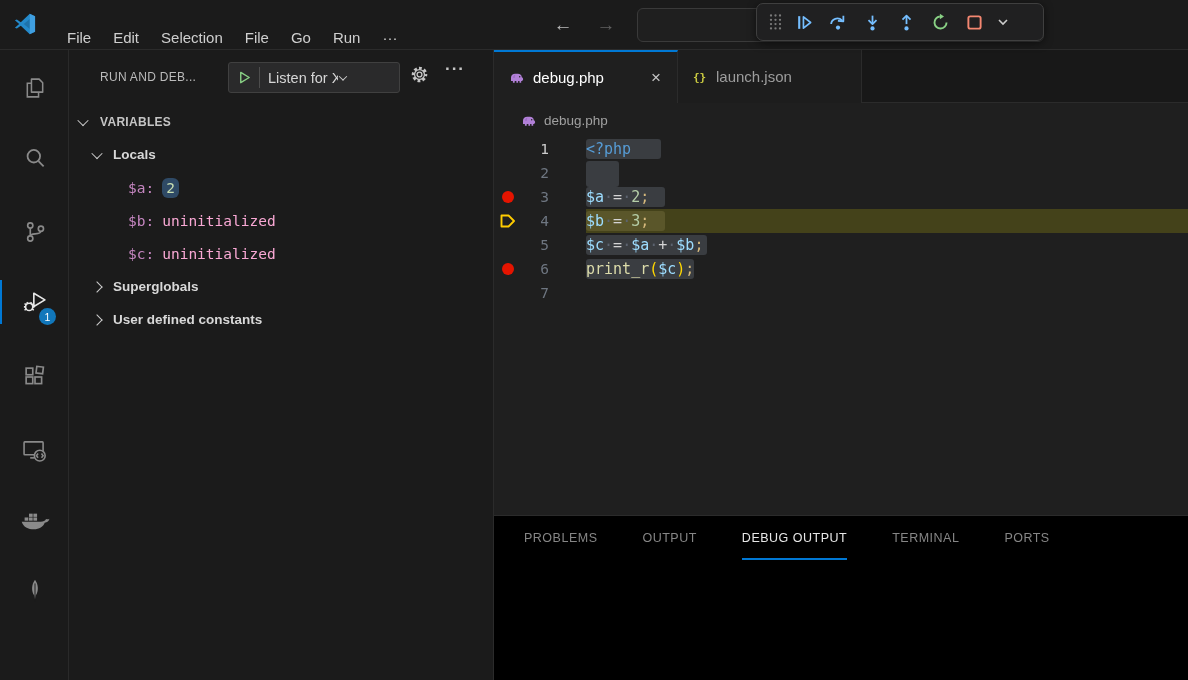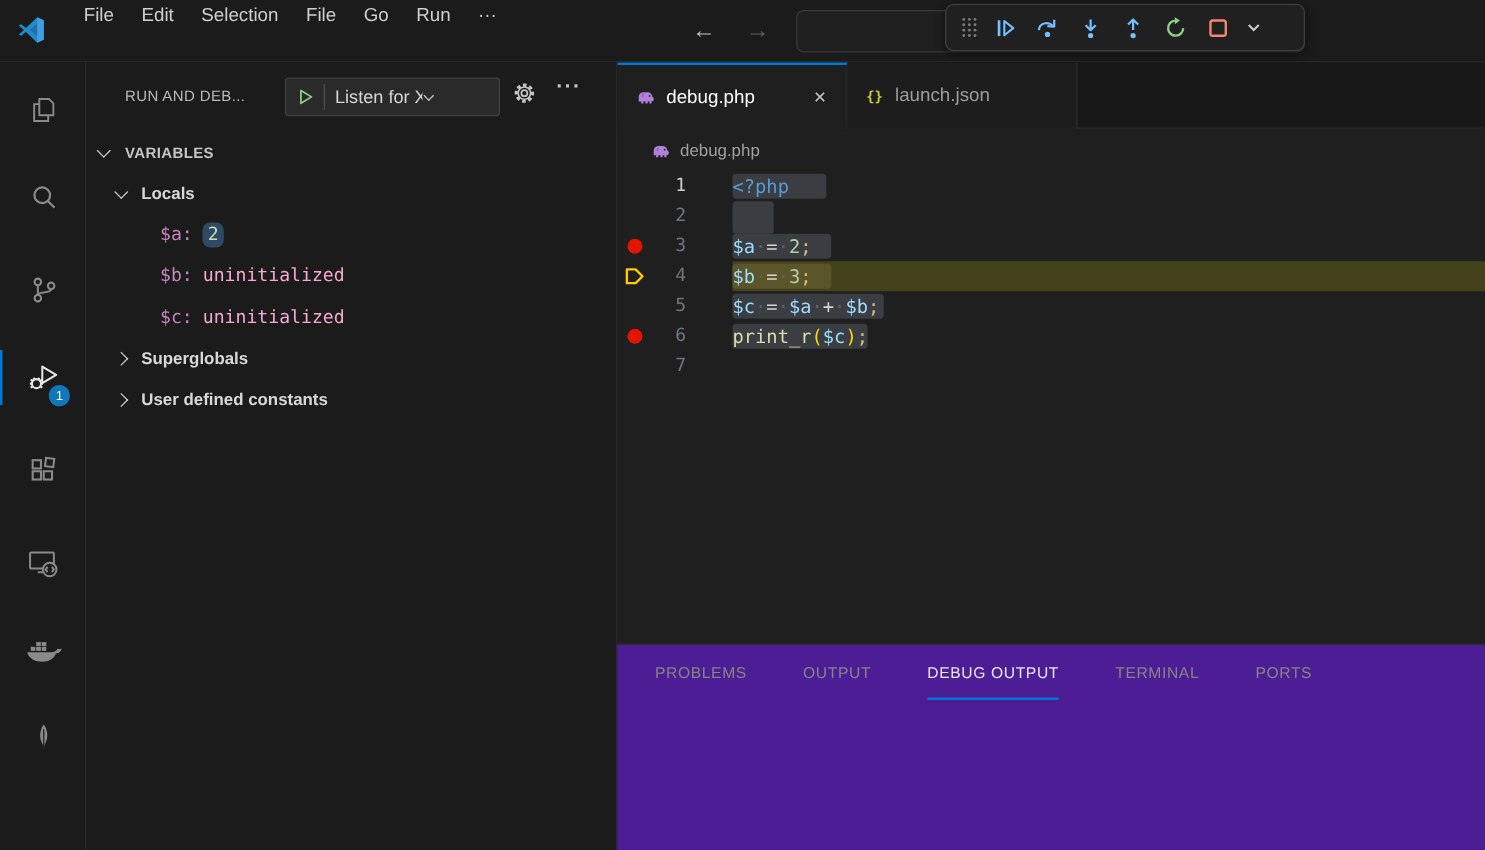--- a/index.html
+++ b/index.html
@@ -8,21 +8,21 @@
     position:relative; width:1188px; height:680px; overflow:hidden;
     background:#181818; font-family:"Liberation Sans", sans-serif;
     -webkit-font-smoothing:antialiased; cursor:default;
   }
   svg { display:block; }
 
   
   .titlebar { position:absolute; left:0; top:0; width:1188px; height:50px;
     background:#1b1b1b; border-bottom:1px solid #2b2b2b; }
   .vslogo { position:absolute; left:14px; top:13px; }
-  .menus { position:absolute; left:56px; top:0; height:50px; display:flex; align-items:flex-start; }
+  .menus { position:absolute; left:56px; top:0; height:50px; display:flex; align-items:flex-end; }
   .menu-item { color:#cfcfcf; font-size:15px; padding:4px 11px; border-radius:5px; }
   .nav-arrow { position:absolute; top:12px; width:26px; height:26px; font-size:19px;
     display:flex; align-items:center; justify-content:center; }
   .nav-back { left:550px; color:#bdbdbd; }
   .nav-fwd { left:593px; color:#616161; }
   .command-center { position:absolute; left:637px; top:8px; width:407px; height:34px;
     background:#1f1f1f; border:1px solid #3a3a3a; border-radius:6px; }
   .cc-frag { position:absolute; left:399px; top:7px; color:#7fa3c7; font-size:14px; }
 
   
@@ -99,21 +99,21 @@
   .lnum.bright { color:#cccccc; }
   .ltext { position:absolute; left:92px; top:0; height:24px; line-height:24px; white-space:pre; }
   .selwrap { background:#3a3d41; border-radius:3px; padding-top:1px; padding-bottom:1px; }
   .cline.current .selwrap { background:#5a562a; }
   .tk-kw { color:#569cd6; } .tk-var { color:#9cdcfe; } .tk-op { color:#d4d4d4; }
   .tk-num { color:#b5cea8; } .tk-semi { color:#d7ba7d; } .tk-paren { color:#ffd700; }
   .tk-fn { color:#dcdcaa; } .tk-ws { color:#5c6370; }
 
   
   .panel { position:absolute; left:493px; top:515px; width:695px; height:165px;
-    background:#4c1d95; border-top:1px solid #2b2b2b; border-left:1px solid #2b2b2b; }
+    background:#000000; border-top:1px solid #2b2b2b; border-left:1px solid #2b2b2b; }
   .ptabs { display:flex; align-items:stretch; height:44px; padding-left:30px; }
   .ptab { display:flex; align-items:center; margin-right:45px; font-size:12.5px;
     letter-spacing:.5px; color:#868686; border-bottom:2px solid transparent; padding-top:2px; }
   .ptab.active { color:#e7e7e7; border-bottom-color:#0078d4; }
 </style>
 </head>
 <body>
 
 <div id="root">
 

